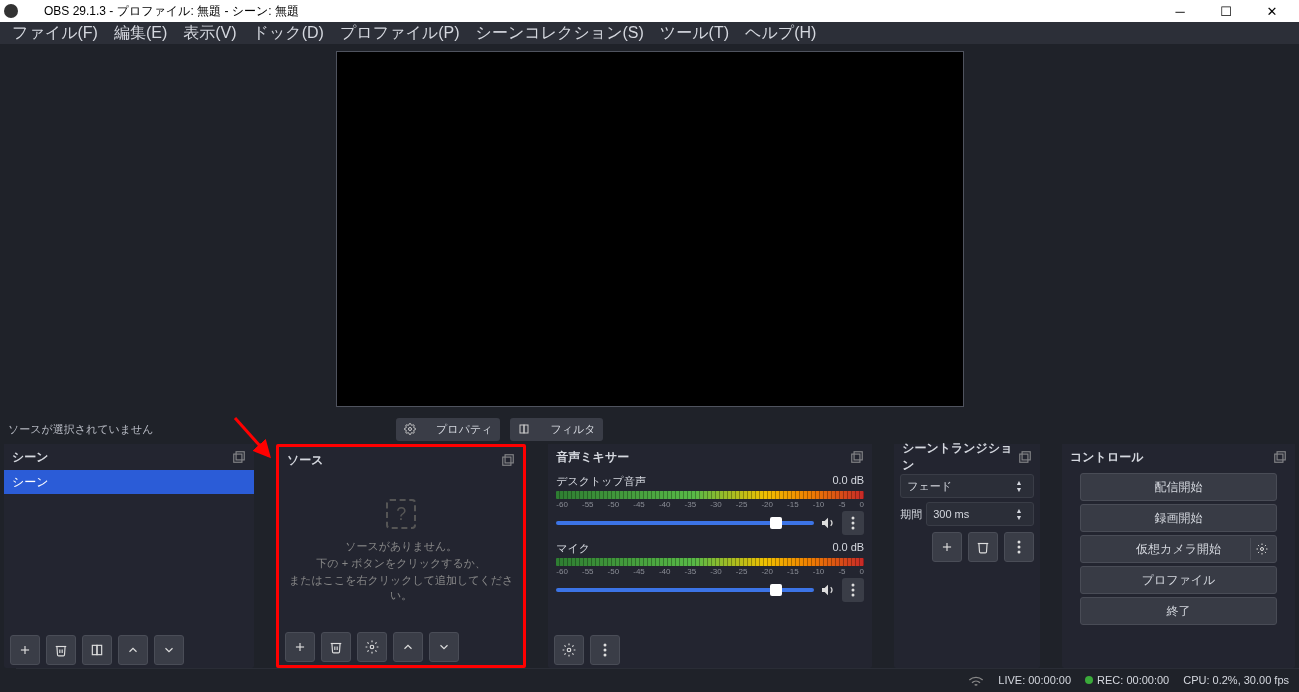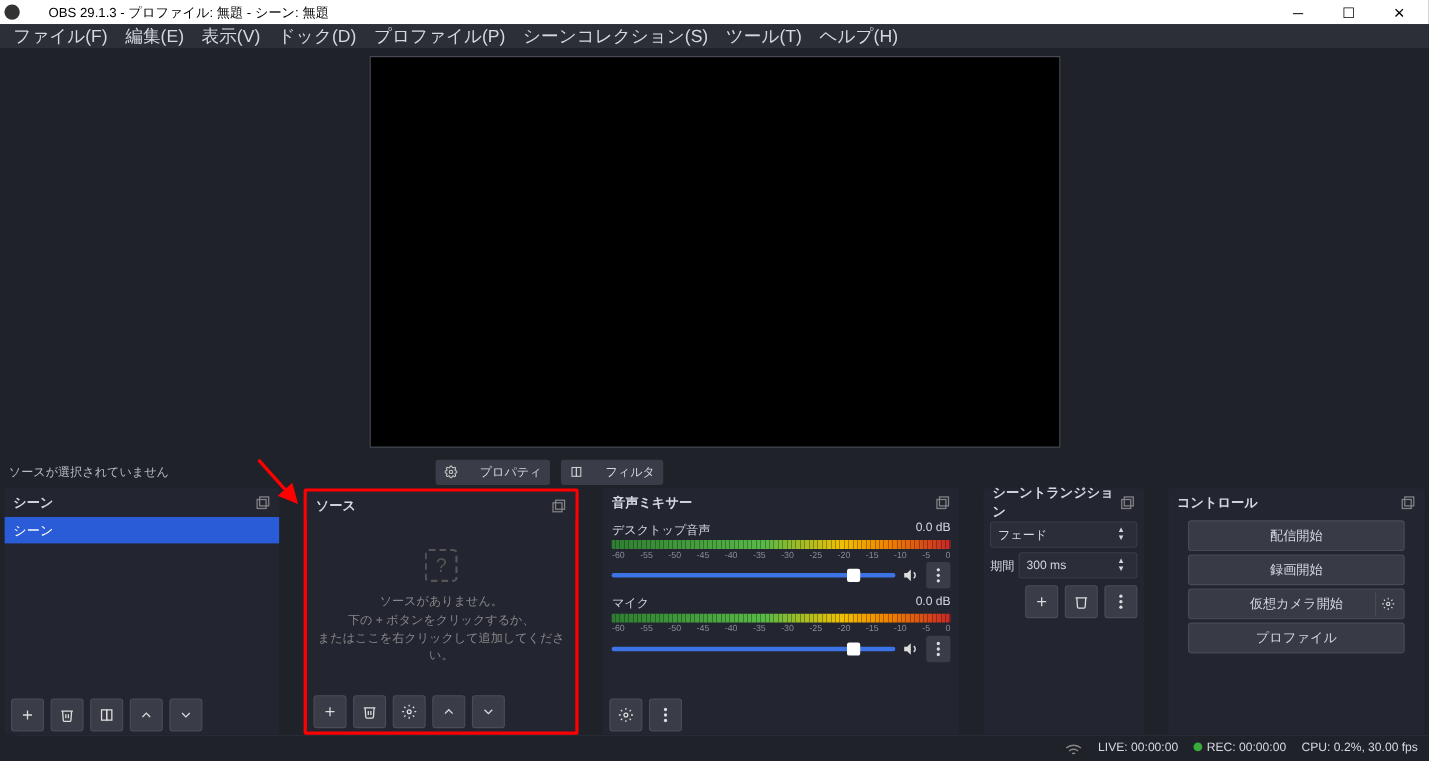--- a/index.html
+++ b/index.html
@@ -419,20 +419,23 @@
         <span class="ctrl-gear">
             <svg width="12" height="12" viewBox="0 0 24 24" fill="none" stroke="#ddd" stroke-width="2">
               <circle cx="12" cy="12" r="3"></circle>
               <path d="M12 1v3m0 16v3M4.2 4.2l2.1 2.1m11.4 11.4 2.1 2.1M1 12h3m16 0h3M4.2 19.8l2.1-2.1m11.4-11.4 2.1-2.1"></path>
             </svg>
           </span>
       </div>
       <div class="ctrl-btn">
           <span>プロファイル</span>
         </div>
+      <div class="ctrl-btn">
+          <span>終了</span>
+        </div>
     </div>
   </div>
 
 </div>
 
 <div class="statusbar">
   <span>
       <svg width="16" height="12" viewBox="0 0 24 18" fill="none" stroke="#888" stroke-width="2">
         <path d="M2 9a15 15 0 0 1 20 0M6 13a9 9 0 0 1 12 0M10 17a3 3 0 0 1 4 0"></path>
       </svg>

